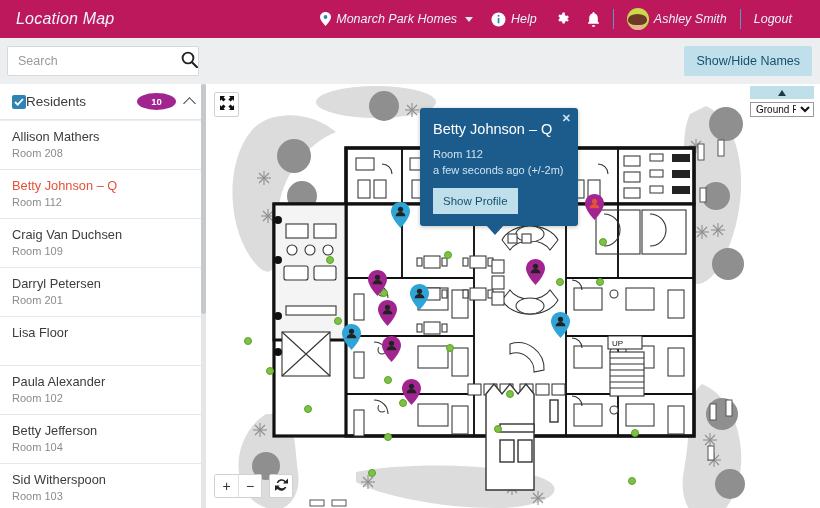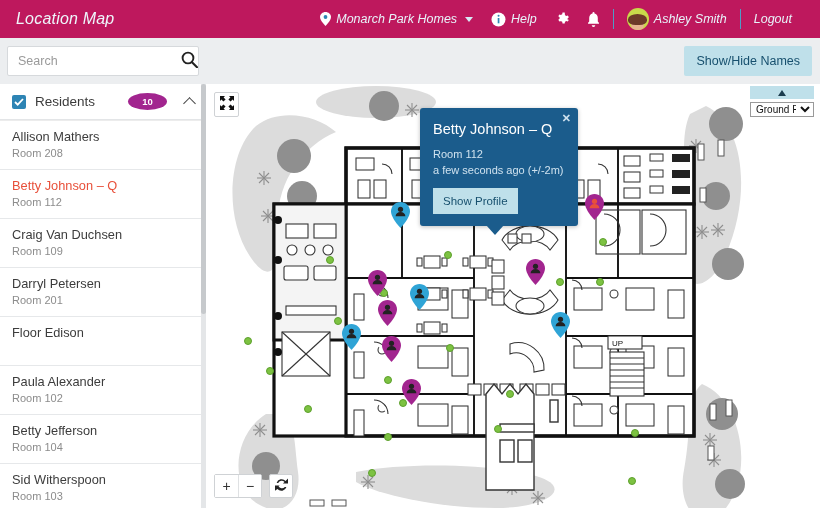--- a/index.html
+++ b/index.html
@@ -41,21 +41,21 @@
   }
   .search-box input {
     flex:1; border:0; outline:0; font-size:12.5px; color:#555; background:transparent;
     font-family:"Liberation Sans", sans-serif;
   }
   .search-box input::placeholder { color:#9a9a9a; }
   .search-ico { flex:0 0 16px; }
 
   .group-head {
     background:#fff; border-bottom:1px solid #e3e5e7;
-    height:36px; display:flex; align-items:center; padding:0 10px 0 12px; gap:9px;
+    height:36px; display:flex; align-items:center; padding:0 10px 0 12px; 
     cursor:pointer;
   }
   .chk { width:14px;height:14px;border-radius:2px;background:#2d84b4; display:flex;align-items:center;justify-content:center; flex:0 0 14px;}
   .group-title { font-size:13.5px; color:#3b3b3b; }
   .badge { margin-left:auto; background:#a2258f; color:#fff; font-size:9.5px; width:39px;height:17px;border-radius:50%;
            display:flex;align-items:center;justify-content:center; font-weight:bold;}
   .chev-up { width:11px;height:11px; margin-left:9px; position:relative; }
   .chev-up::before{content:"";position:absolute;left:0;top:3px;width:8px;height:8px;border-left:1.8px solid #444;border-top:1.8px solid #444;transform:rotate(45deg);}
 
   .res-list { flex:1; overflow:hidden; background:#fcfcfc; border-top:1px solid #ececec; }
@@ -221,21 +221,21 @@
           </div>
           <div class="res-item">
             <div class="res-name">Craig Van Duchsen</div>
             <div class="res-room">Room 109</div>
           </div>
           <div class="res-item">
             <div class="res-name">Darryl Petersen</div>
             <div class="res-room">Room 201</div>
           </div>
           <div class="res-item">
-            <div class="res-name">Floor Edison</div>
+            <div class="res-name">Lisa Floor</div>
           </div>
           <div class="res-item">
             <div class="res-name">Paula Alexander</div>
             <div class="res-room">Room 102</div>
           </div>
           <div class="res-item">
             <div class="res-name">Betty Jefferson</div>
             <div class="res-room">Room 104</div>
           </div>
           <div class="res-item">

